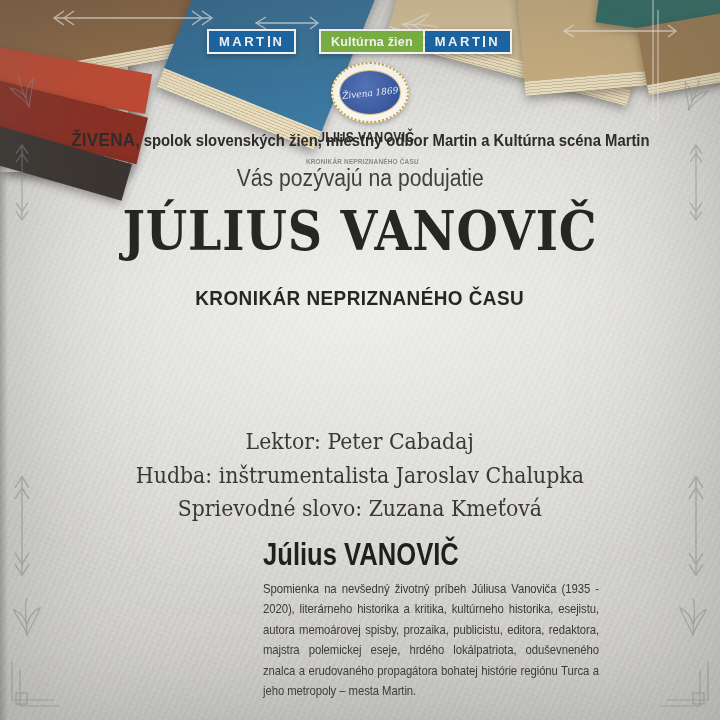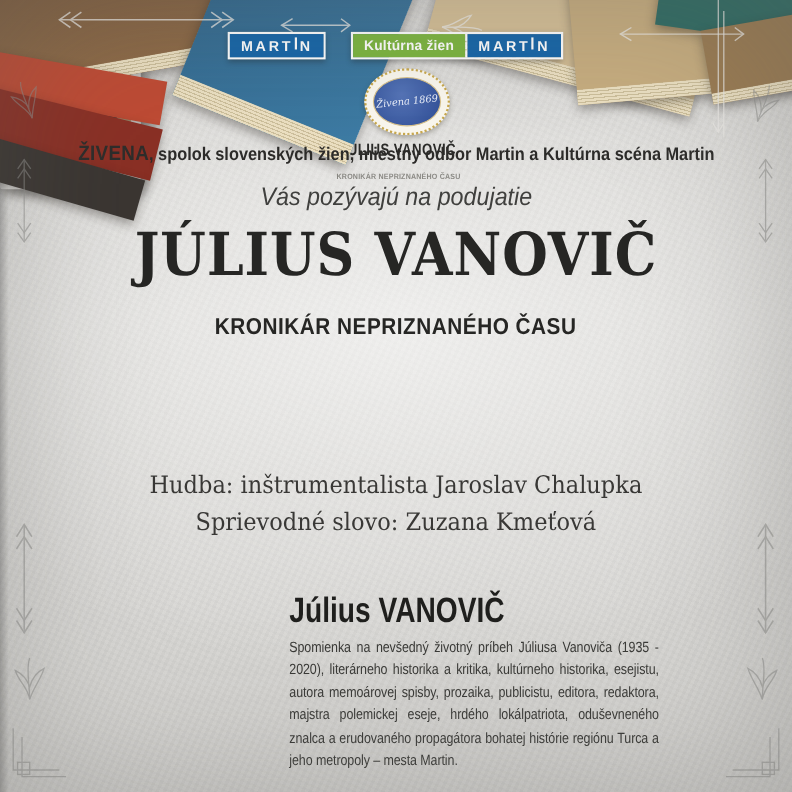--- a/index.html
+++ b/index.html
@@ -22,21 +22,21 @@
     background:repeating-linear-gradient(180deg,#ece0c2 0 2px,#cdbf9b 2px 3px);}
   
   .orn{position:absolute;z-index:2;pointer-events:none;}
   .orn svg{display:block;}
   .orn-dark{opacity:.55;}
   .orn-light{opacity:.75;}
 
   
   .banner{position:absolute;top:29px;z-index:3;display:flex;align-items:stretch;
     border:2px solid #fff;box-shadow:0 2px 5px rgba(30,30,30,.35);}
-  .bpart{display:flex;padding:3px 10px;color:#fff;font-weight:bold;}
+  .bpart{display:flex;align-items:center;padding:3px 10px;color:#fff;font-weight:bold;}
   .b-blue{background:#1565a8;font-size:13px;letter-spacing:2.5px;}
   .b-green{background:#7cb53f;font-size:12.5px;letter-spacing:.2px;}
   .dash-i{display:inline-block;width:0;height:11px;border-left:2px dashed #fff;margin:0 3px 0 1px;vertical-align:-1px;}
   .bsep{width:0;border-left:2px dashed #fff;}
 
   
   .logo-outer{position:absolute;left:331px;top:62px;width:74px;height:57px;z-index:3;
     border-radius:50%;background:#fbf8ef;border:2px dotted #c9a84c;
     box-shadow:0 2px 5px rgba(60,55,40,.35);}
   .logo-inner{position:absolute;inset:6px;border-radius:50%;
@@ -45,21 +45,21 @@
   .logo-text{font-family:"DejaVu Serif",serif;font-style:italic;font-size:9px;
     color:#e9eefa;transform:rotate(-6deg);white-space:nowrap;}
 
   
   .center-line{left:0;width:720px;text-align:center;white-space:nowrap;z-index:3;}
   .condense{display:inline-block;}
   .org-line{top:129px;}
   .org-line .condense{transform:scaleX(.9);}
   .org-strong{font-size:19px;font-weight:bold;color:#2d2c2a;letter-spacing:.3px;}
   .org-rest{font-size:16.5px;font-weight:bold;color:#2d2c2a;}
-  .invite{top:165px;font-style:italic;}
+  .invite{top:165px;}
   .invite .condense{transform:scaleX(.92);font-size:23px;color:#40403e;}
   .title{top:199px;}
   .title .condense{transform:scaleX(.88);font-family:"DejaVu Serif",serif;
     font-weight:bold;font-size:54px;color:#262624;letter-spacing:1px;}
   .subtitle{top:286px;}
   .subtitle .condense{transform:scaleX(.9);font-size:21px;font-weight:bold;
     color:#262624;letter-spacing:.5px;}
 
   .date-btn{left:158px;top:337px;width:404px;height:38px;z-index:3;
     background:#7d7c7a;border-radius:9px;display:flex;align-items:center;justify-content:center;
@@ -276,20 +276,21 @@
 
   <div class="abs center-line title">
     <span class="condense">JÚLIUS VANOVIČ</span>
   </div>
   <div class="abs center-line subtitle">
     <span class="condense">KRONIKÁR NEPRIZNANÉHO ČASU</span>
   </div>
 
 
   <div class="abs center-line program">
+    <div><span class="condense">Lektor: Peter Cabadaj</span></div>
     <div><span class="condense">Hudba: inštrumentalista Jaroslav Chalupka</span></div>
     <div><span class="condense">Sprievodné slovo: Zuzana Kmeťová</span></div>
   </div>
 
   <div class="cover">
     <div class="cover-photo">
       <svg width="104" height="116" viewBox="0 0 94 112" preserveAspectRatio="none">
         <defs>
           <linearGradient id="pbg" x1="0" y1="0" x2="1" y2="0">
             <stop offset="0" stop-color="#5e3a2e"></stop>

